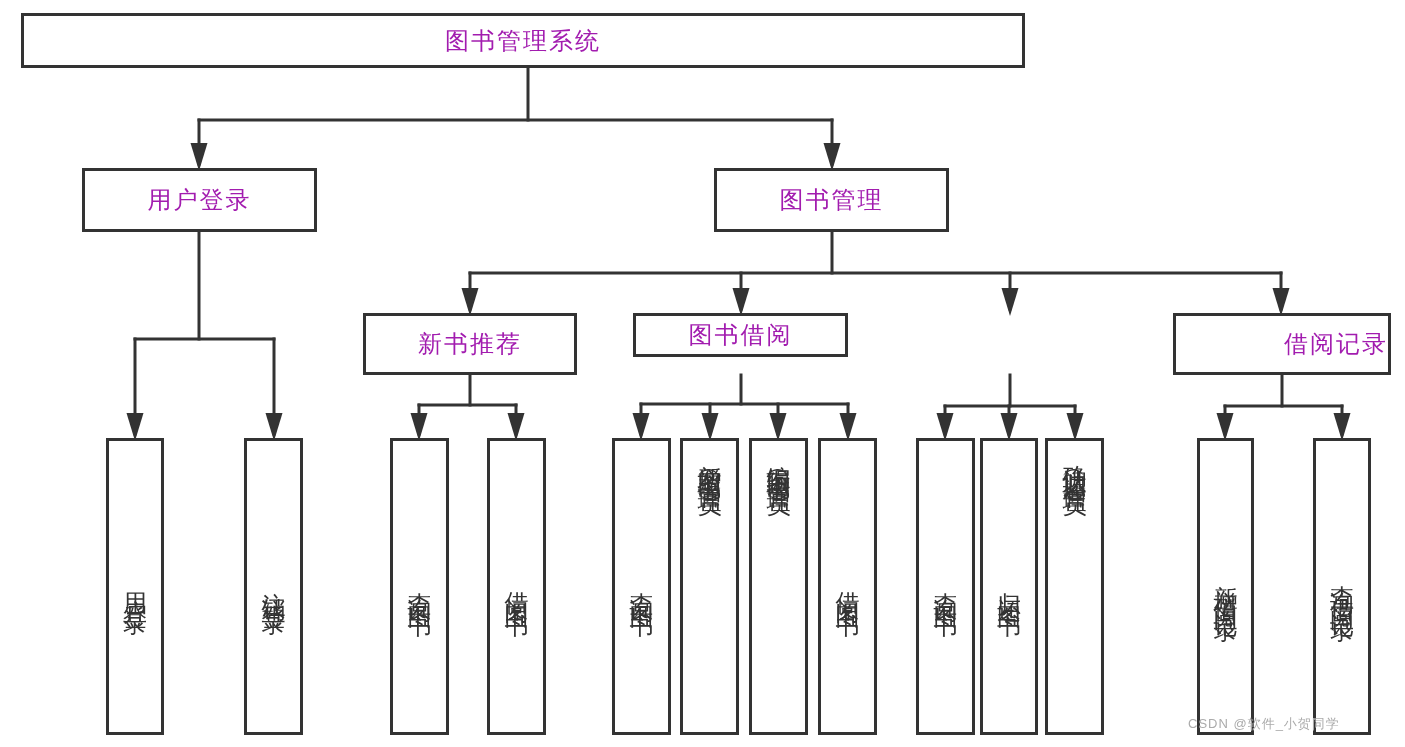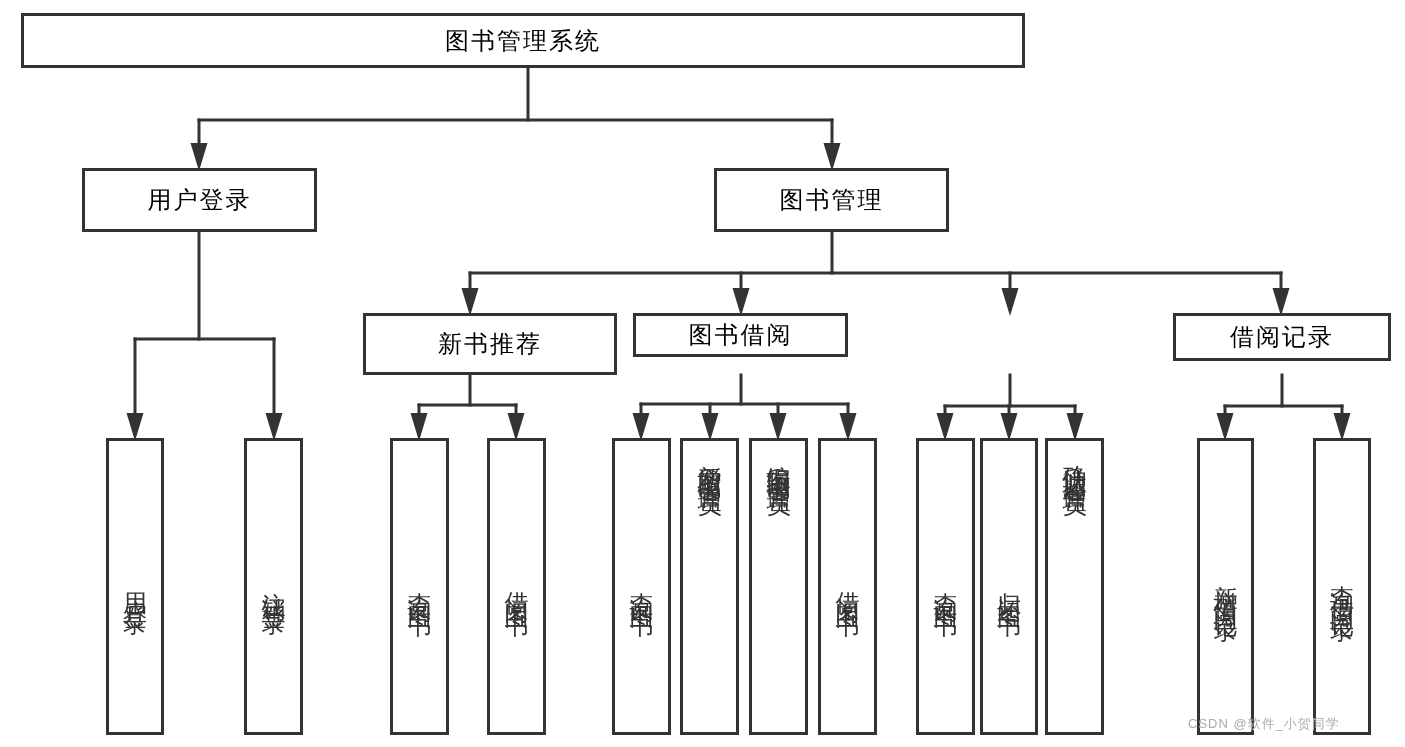--- a/index.html
+++ b/index.html
@@ -10,21 +10,21 @@
     font-family:"Liberation Sans","DejaVu Sans",sans-serif;
     overflow:hidden;
   }
   .wires{position:absolute;left:0;top:0;width:1405px;height:747px;}
   .box{
     position:absolute;
     box-sizing:border-box;
     border:3px solid #333;
     background:#fff;
     display:flex;align-items:center;justify-content:center;
-    color:#000000;
+    color:#a21caf;
     font-size:24px;
     letter-spacing:2px;
     z-index:2;
   }
   .vbox{
     position:absolute;
     box-sizing:border-box;
     border:3px solid #333;
     background:#fff;
     display:flex;justify-content:center;align-items:center;
@@ -126,27 +126,27 @@
     <span>图书管理系统</span>
   </div>
 
   <div class="box" style="left:82px;top:168px;width:235px;height:64px;">
     <span>用户登录</span>
   </div>
   <div class="box" style="left:714px;top:168px;width:235px;height:64px;">
     <span>图书管理</span>
   </div>
 
-  <div class="box" style="left:363px;top:313px;width:254px;height:62px;">
+  <div class="box" style="left:363px;top:313px;width:214px;height:62px;">
     <span>新书推荐</span>
   </div>
   <div class="box" style="left:633px;top:313px;width:215px;height:44px;">
     <span>图书借阅</span>
   </div>
-  <div class="box" style="left:1173px;top:313px;width:218px;height:48px;">
+  <div class="box" style="left:1173px;top:313px;width:218px;height:62px;justify-content:flex-end;">
     <span>借阅记录</span>
   </div>
 
   <div class="vbox" style="left:106px;width:58px;">
     <span class="vtext">用户登录</span>
   </div>
   <div class="vbox" style="left:244px;width:59px;">
     <span class="vtext">注销登录</span>
   </div>
 

